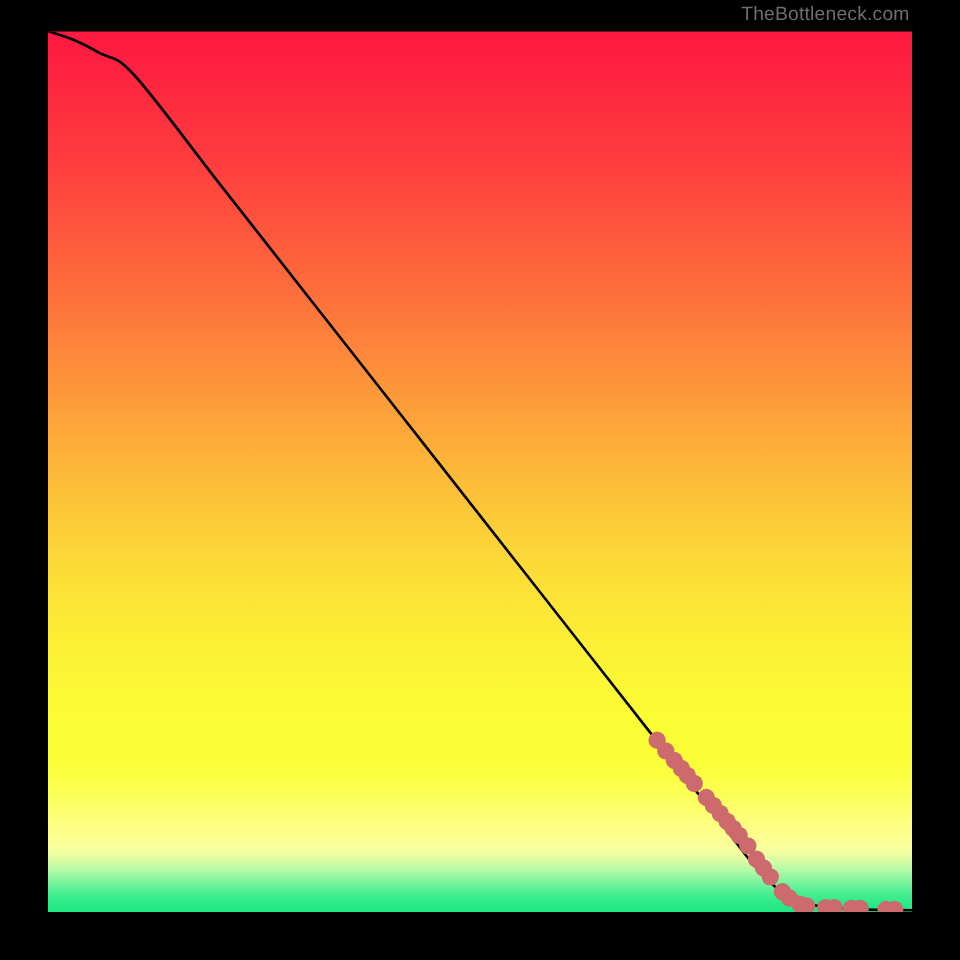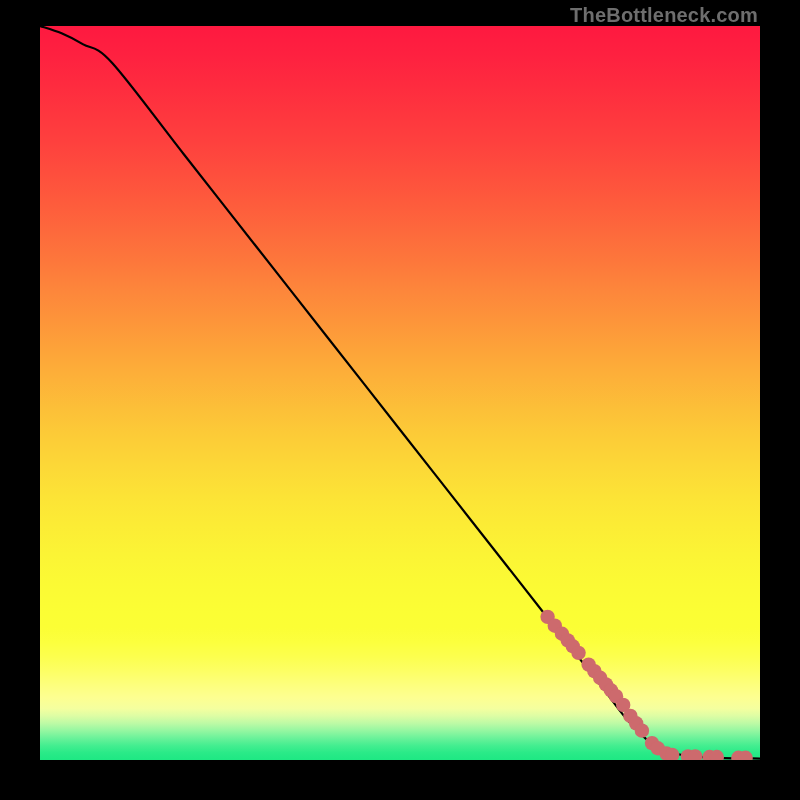--- a/index.html
+++ b/index.html
@@ -29,23 +29,23 @@
     left: 0;
     top: 0;
     width: 100%;
     height: 100%;
   }
   .watermark {
     position: absolute;
     top: 4px;
     right: 42px;
     color: #6e6e6e;
-    font-size: 20px;
+    font-size: 16px;
     letter-spacing: 0.2px;
-    font-weight: 700;
+    font-weight: 400;
   }
   svg.curve {
     position: absolute;
     left: 0;
     top: 0;
     width: 100%;
     height: 100%;
   }
 </style>
 </head>

